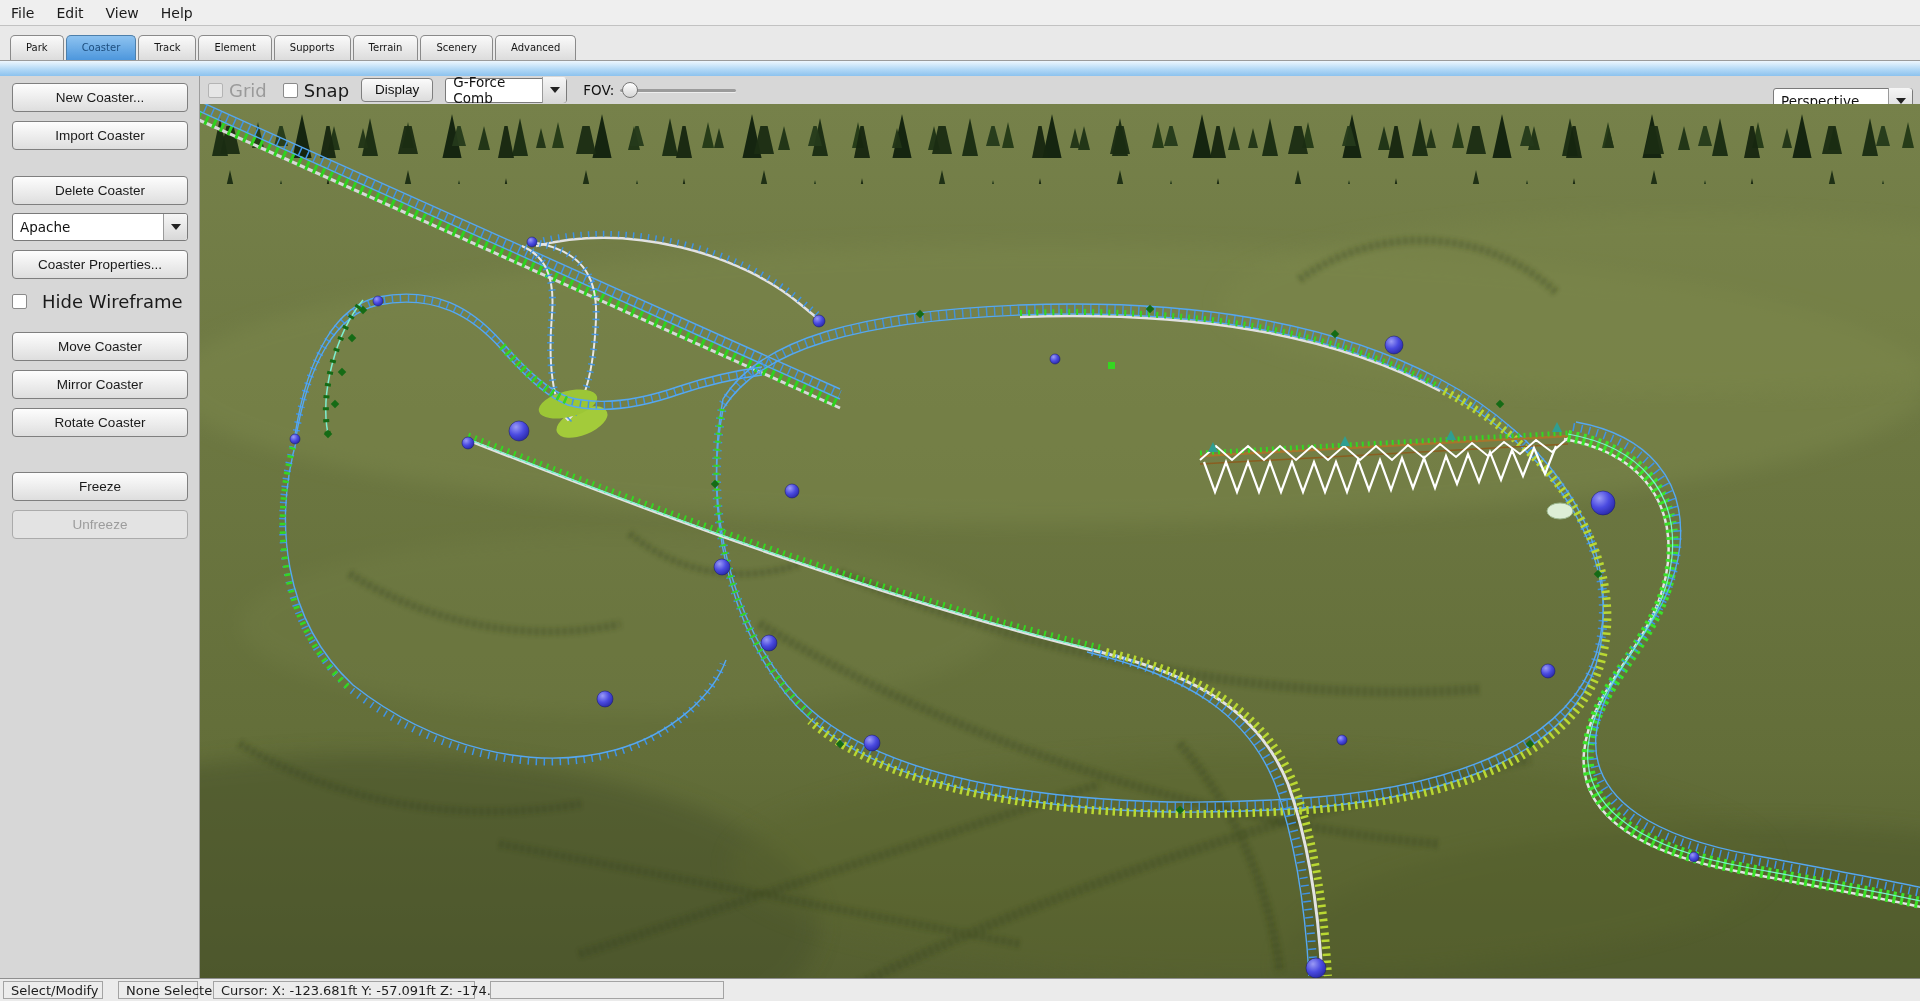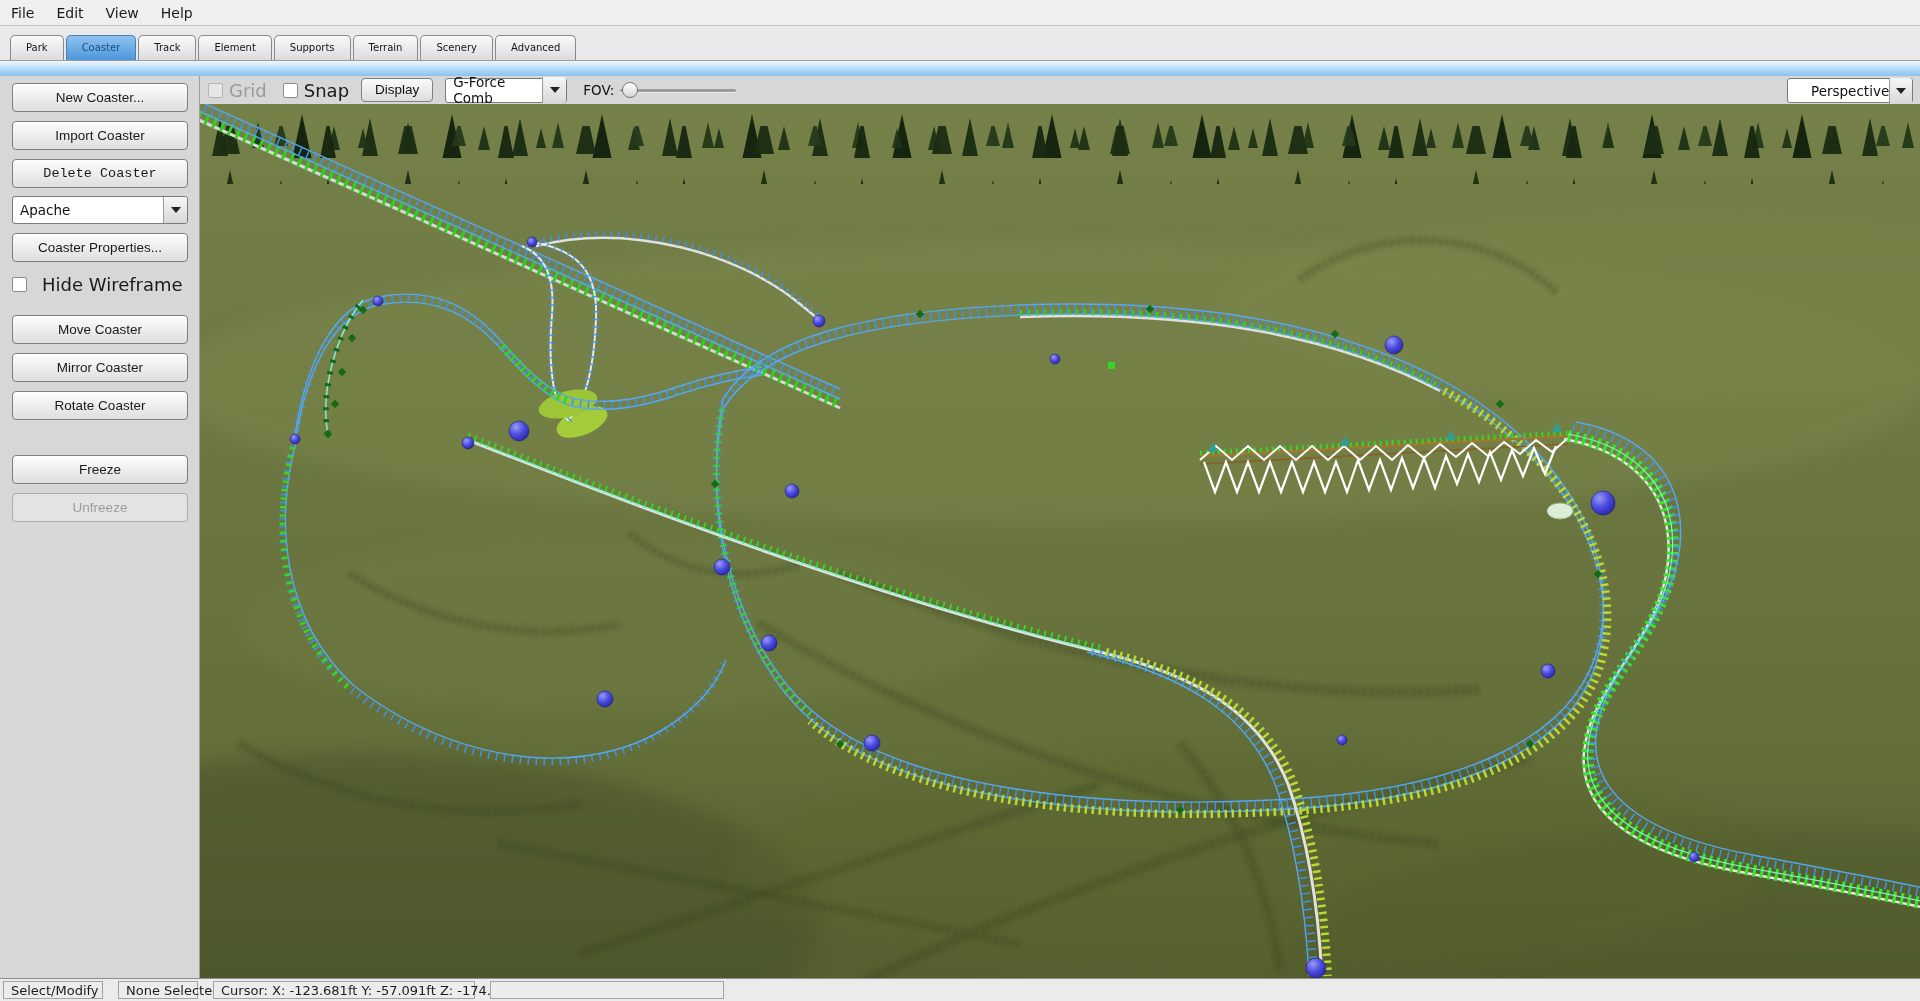--- a/index.html
+++ b/index.html
@@ -57,21 +57,21 @@
     background:linear-gradient(#fbfbfb,#dcdcdc); border:1px solid #7f7f7f;
     border-radius:4px; line-height:22px; margin-left:12px; }
   .tb-combo { width:122px; height:25px; margin-left:12px; }
   .tb-label { font-size:13.5px; color:#111; margin-left:16px; }
   .slider { position:relative; width:116px; height:18px; margin-left:6px; }
   .slider .track { position:absolute; left:0; right:0; top:8px; height:3px;
     background:#9b9b9b; border-radius:2px; box-shadow:0 1px 0 #eee; }
   .slider .thumb { position:absolute; top:1px; left:2px; width:16px; height:16px;
     border-radius:50%; background:linear-gradient(#ffffff,#d6d6d6);
     border:1px solid #777; }
-  .view-combo { position:absolute; right:7px; top:2px; width:126px; height:25px;padding-left:16px; }
+  .view-combo { position:absolute; right:7px; top:12px; width:140px; height:25px; }
 
   
   .viewport { width:1720px; height:874px; position:relative; background:#68733e; }
   .viewport svg { display:block; }
 
   
   .statusbar { height:23px; background:#ebebeb; border-top:1px solid #8f8f8f;
     display:flex; align-items:stretch; padding:2px 0 2px 3px; gap:15px; }
   .seg { border:1px solid #a3a3a3; background:#ececec; font-size:13px; color:#1c1c1c;
     display:flex; align-items:center; padding:0 7px; white-space:nowrap; }
@@ -99,21 +99,21 @@
   <div class="tab">Advanced</div>
 </div>
 
 <div class="bluestrip"></div>
 
 <div class="row">
 
   <div class="sidebar">
     <button class="sbtn">New Coaster...</button>
     <button class="sbtn" style="margin-top:9px;">Import Coaster</button>
-    <button class="sbtn" style="margin-top:9px;font-family:Liberation Mono, monospace;">Delete Coaster</button>
+    <button class="sbtn" style="margin-top:26px;">Delete Coaster</button>
 
     <div class="combo" style="margin-top:8px;">
       <div class="val">Apache</div>
       <div class="arrowbtn">
         <div class="arrow-down"></div>
       </div>
     </div>
 
     <button class="sbtn" style="margin-top:9px;">Coaster Properties...</button>
 

